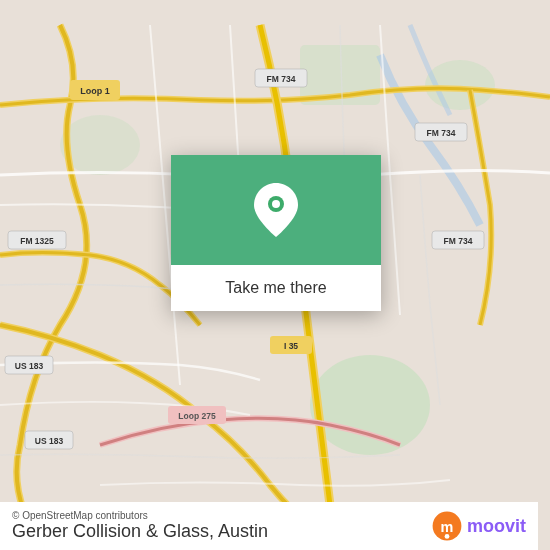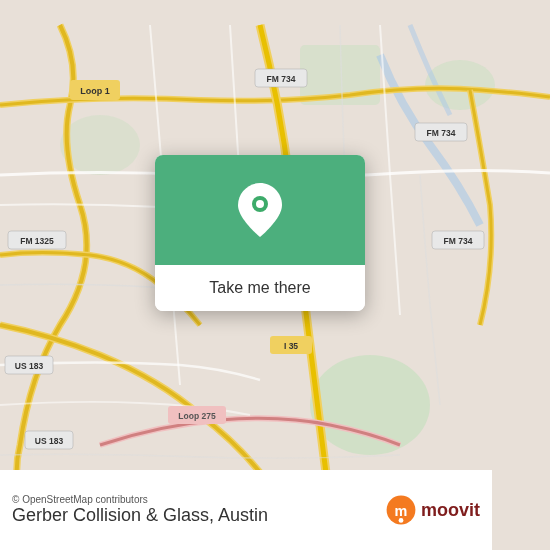--- a/index.html
+++ b/index.html
@@ -24,24 +24,24 @@
     #map-svg {
       position: absolute;
       top: 0; left: 0;
       width: 100%; height: 100%;
     }
 
     
     #card-overlay {
       position: absolute;
       top: 155px;
-      left: 155px;
+      left: 171px;
       width: 210px;
       background: white;
-      border-radius: 8px;
+      border-radius: 0;
       box-shadow: 0 4px 20px rgba(0,0,0,0.3);
       overflow: hidden;
       display: flex;
       flex-direction: column;
       align-items: center;
     }
 
     #card-map-top {
       width: 100%;
       height: 110px;
@@ -67,23 +67,23 @@
       color: #333;
       font-weight: 500;
       text-align: center;
     }
 
     
     #bottom-bar {
       position: absolute;
       bottom: 0;
       left: 0;
-      width: 492px;
+      width: 538px;
       background: white;
-      padding: 24px 12px;
+      padding: 8px 12px;
       display: flex;
       align-items: center;
       justify-content: space-between;
     }
 
     #bottom-left {
       display: flex;
       flex-direction: column;
     }
 
@@ -105,21 +105,21 @@
     }
 
     #moovit-icon {
       width: 32px;
       height: 32px;
     }
 
     #moovit-text {
       font-size: 18px;
       font-weight: bold;
-      color: #7f1d1d;
+      color: #8b5cf6;
     }
   </style>
 </head>
 <body>
 
 <div id="map-container">
 
   <svg id="map-svg" viewBox="0 0 550 500" xmlns="http://www.w3.org/2000/svg">
 
     <rect width="550" height="500" fill="#e8e0d8"></rect>

